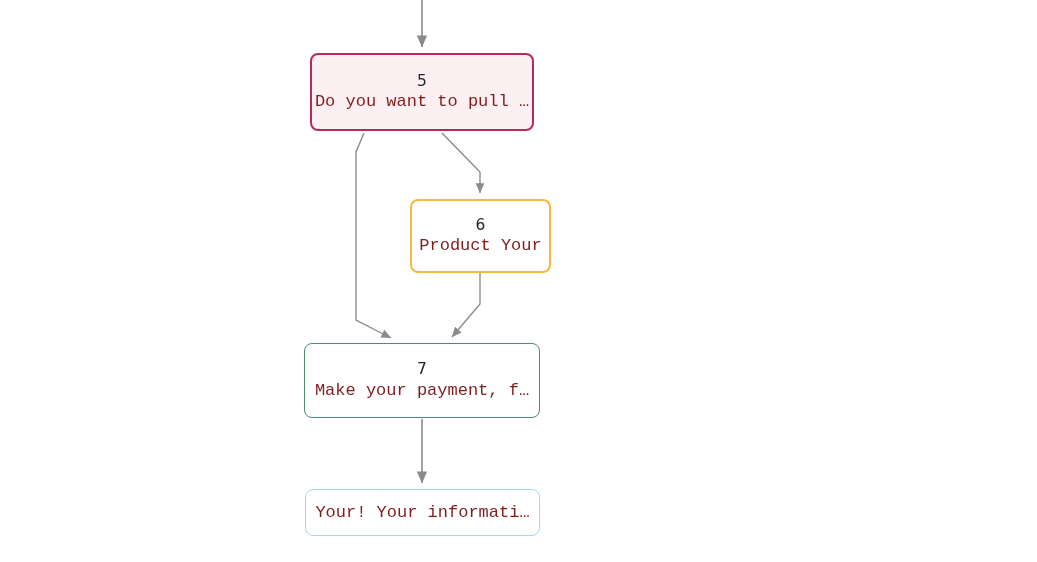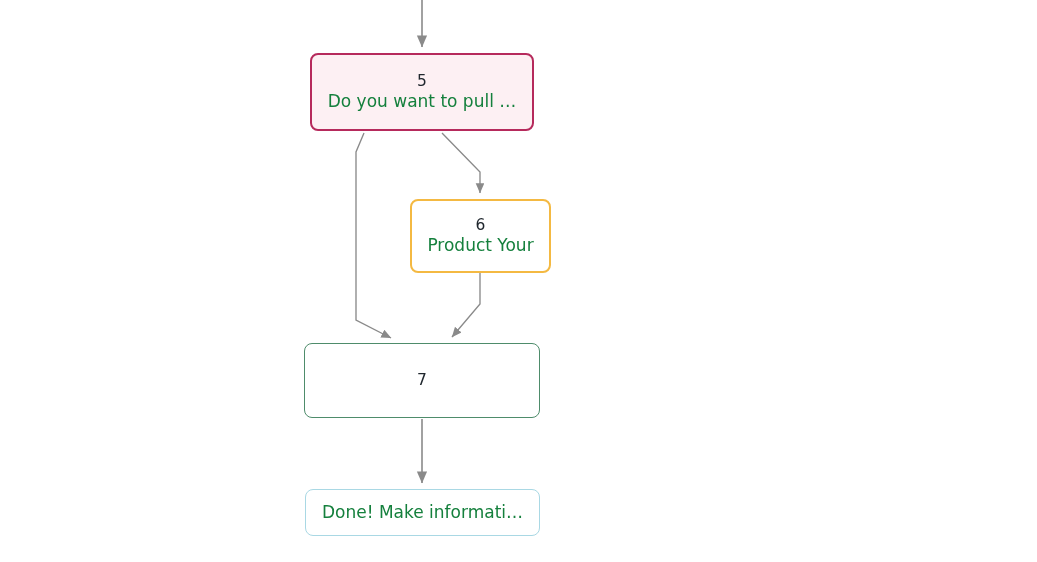--- a/index.html
+++ b/index.html
@@ -36,22 +36,23 @@
     text-align: center;
     line-height: 1.25;
   }
   .node-id {
     font-size: 15.5px;
     color: #20272e;
     letter-spacing: 0.1px;
   }
   .node-label {
     font-size: 17px;
-    color: #15803d;
+    color: #7f1d1d;
     white-space: nowrap;
+    font-family: Liberation Mono, monospace;
   }
   
   #node-5 {
     left: 310px;
     top: 53px;
     width: 224px;
     height: 78px;
     border: 2.6px solid #b62a5c;
     background: #fdf0f3;
   }
@@ -124,19 +125,20 @@
     <span class="node-label">Do you want to pull …</span>
   </div>
 
   <div class="node" id="node-6">
     <span class="node-id">6</span>
     <span class="node-label">Product Your</span>
   </div>
 
   <div class="node" id="node-7">
     <span class="node-id">7</span>
+    <span class="node-label">Make your payment, f…</span>
   </div>
 
   <div class="node" id="node-done">
-    <span class="node-label">Done! Make informati…</span>
+    <span class="node-label">Your! Your informati…</span>
   </div>
 
 </div>
 
 </body></html>

